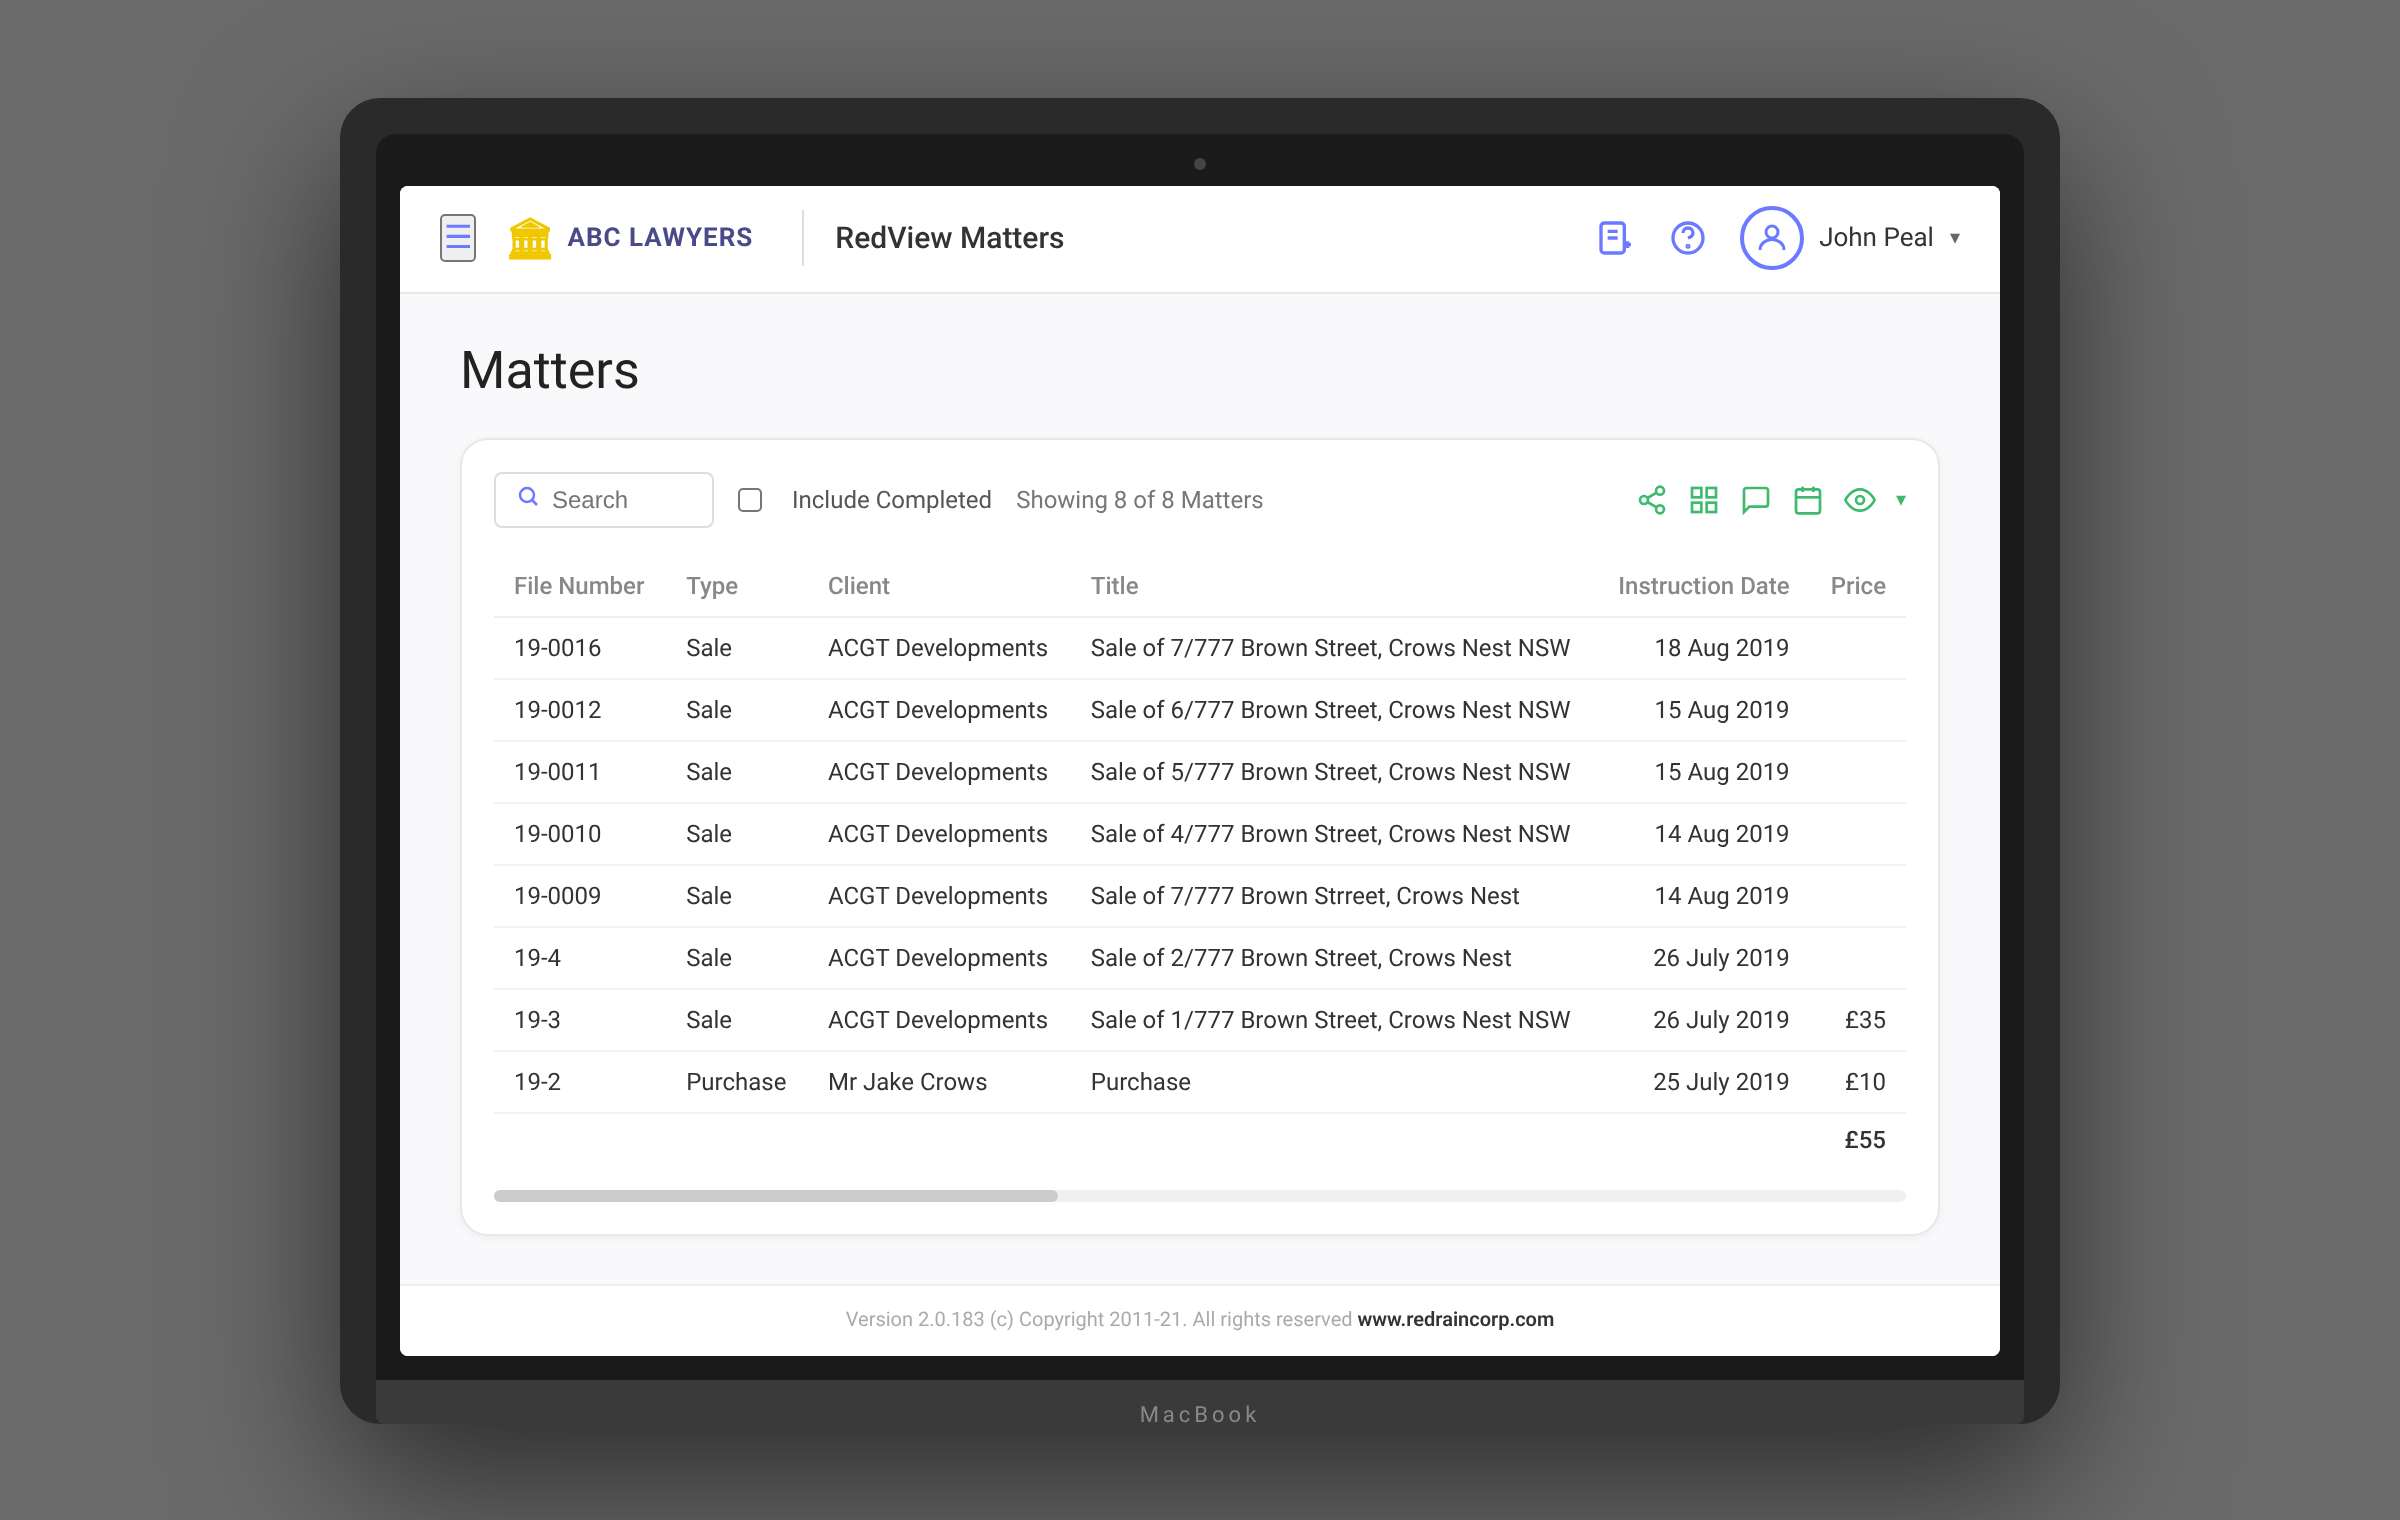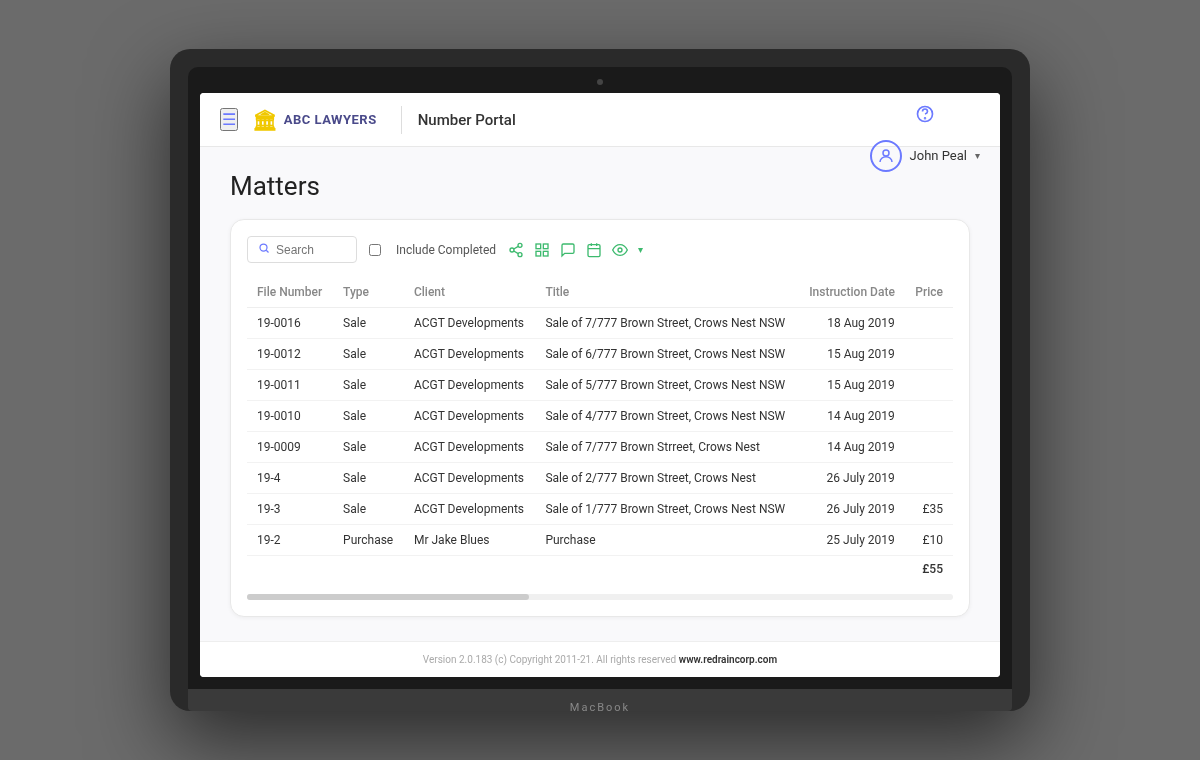--- a/index.html
+++ b/index.html
@@ -109,21 +109,20 @@
       font-size: 15px;
       font-weight: 500;
       color: #333;
       flex: 1;
     }
 
     .header-actions {
       display: flex;
       align-items: center;
       gap: 16px;
-      flex-direction: column;
     }
 
     .header-icon-btn {
       color: #6c7aff;
       font-size: 18px;
       cursor: pointer;
       background: none;
       border: none;
       display: flex;
       align-items: center;
@@ -331,21 +330,21 @@
       <div class="app-header">
         <button class="hamburger-icon">☰</button>
 
         <div class="logo-area">
           <span class="logo-icon">🏛</span>
           <span class="logo-text">ABC LAWYERS</span>
         </div>
 
         <div class="header-divider"></div>
 
-        <span class="portal-title">Number Portal</span>
+        <span class="portal-title">RedView Matters</span>
 
         <div class="header-actions">
           <button class="header-icon-btn" title="New Document">
             <svg width="20" height="20" viewBox="0 0 24 24" fill="none" stroke="#6c7aff" stroke-width="2">
               <rect x="3" y="3" width="14" height="18" rx="2"></rect>
               <line x1="7" y1="8" x2="13" y2="8"></line>
               <line x1="7" y1="12" x2="13" y2="12"></line>
               <line x1="17" y1="16" x2="21" y2="16"></line>
               <line x1="19" y1="14" x2="19" y2="18"></line>
             </svg>
@@ -386,20 +385,21 @@
                 </svg>
               </span>
               <input class="search-input" type="text" placeholder="Search" style="">
             </div>
 
             <label class="include-completed">
               <input type="checkbox" style="">
               <span>Include Completed</span>
             </label>
 
+            <span class="showing-label">Showing 8 of 8 Matters</span>
 
             <div class="toolbar-right">
 
               <button class="toolbar-icon-btn green">
                 <svg width="16" height="16" viewBox="0 0 24 24" fill="none" stroke="#3dba6e" stroke-width="2">
                   <circle cx="18" cy="5" r="3"></circle>
                   <circle cx="6" cy="12" r="3"></circle>
                   <circle cx="18" cy="19" r="3"></circle>
                   <line x1="8.6" y1="13.5" x2="15.4" y2="17.5"></line>
                   <line x1="15.4" y1="6.5" x2="8.6" y2="10.5"></line>
@@ -505,21 +505,21 @@
       <td>19-3</td>
       <td>Sale</td>
       <td>ACGT Developments</td>
       <td>Sale of 1/777 Brown Street, Crows Nest NSW</td>
       <td class="right">26 July 2019</td>
       <td class="right">£35</td>
     </tr>
                 <tr>
       <td>19-2</td>
       <td>Purchase</td>
-      <td>Mr Jake Blues</td>
+      <td>Mr Jake Crows</td>
       <td>Purchase</td>
       <td class="right">25 July 2019</td>
       <td class="right">£10</td>
     </tr>
                 <tr class="total-row">
     <td colspan="5"></td>
     <td class="right">£55</td>
   </tr>
               </tbody>
           </table>

